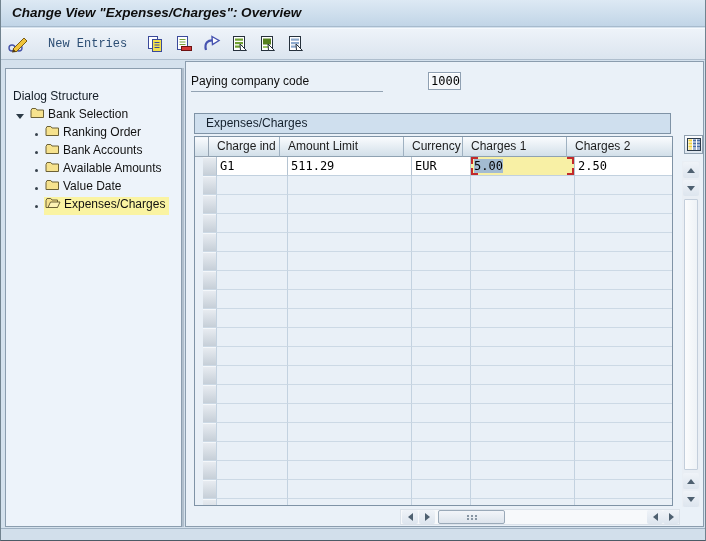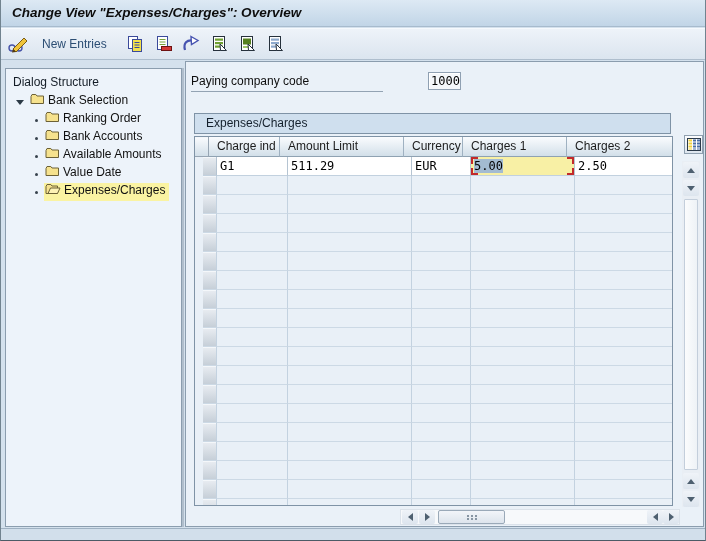--- a/index.html
+++ b/index.html
@@ -24,31 +24,31 @@
   .toolbar{
     position:absolute; left:0; top:28px; width:100%; height:32px;
     background:linear-gradient(#eef3f9,#dbe5ef);
     border-top:1px solid #f6fafd;
     border-bottom:1px solid #aebecd;
     display:flex; align-items:center;
   }
   .tb-icon{ width:22px; height:20px; margin:0 3px; display:flex; align-items:center; justify-content:center; cursor:pointer; }
   .tb-icon svg{ display:block; }
   .new-entries{
-    background:none; border:none; font-family:Liberation Sans, sans-serif;
-    font-size:12px; color:#2c4e74; margin:0 10px 0 6px; cursor:pointer; padding:2px 4px;
+    background:none; border:none; font-family:Liberation Mono, monospace;
+    font-size:12px; color:#2c4e74; margin:0 10px 0 12px; cursor:pointer; padding:2px 4px;
   }
   
   .tree-panel{
     position:absolute; left:4px; top:68px; width:177px; height:459px;
     background:#edf3fa; border:1px solid #8b9dae;
     box-shadow:2px 0 0 rgba(110,126,142,.35);
     font-size:12px; color:#111;
   }
-  .tree-header{ padding:6px 0 4px 7px; color:#131c26; }
+  .tree-header{ padding:20px 0 4px 7px; color:#131c26; }
   .tree-row{ position:relative; height:18px; display:flex; align-items:center; cursor:pointer; }
   .tree-row .tri{ width:0;height:0;border-left:4px solid transparent;border-right:4px solid transparent;border-top:5px solid #2c3a46; margin:0 5px 0 10px; }
   .tree-row .bullet{ width:3px;height:3px;background:#37424d;border-radius:50%; margin:0 6px 0 29px; }
   .tree-row .lbl-wrap{ display:flex; align-items:flex-start; height:18px; padding:0 4px 0 1px; }
   .tree-row .lbl-wrap.selected{ background:#faf3a2; }
   .tree-row svg{ margin-right:3px; flex:none; }
   .main-panel{
     position:absolute; left:184px; top:61px; width:519px; height:466px;
     background:#eaf1f8; border:1px solid #8b9dae;
   }

